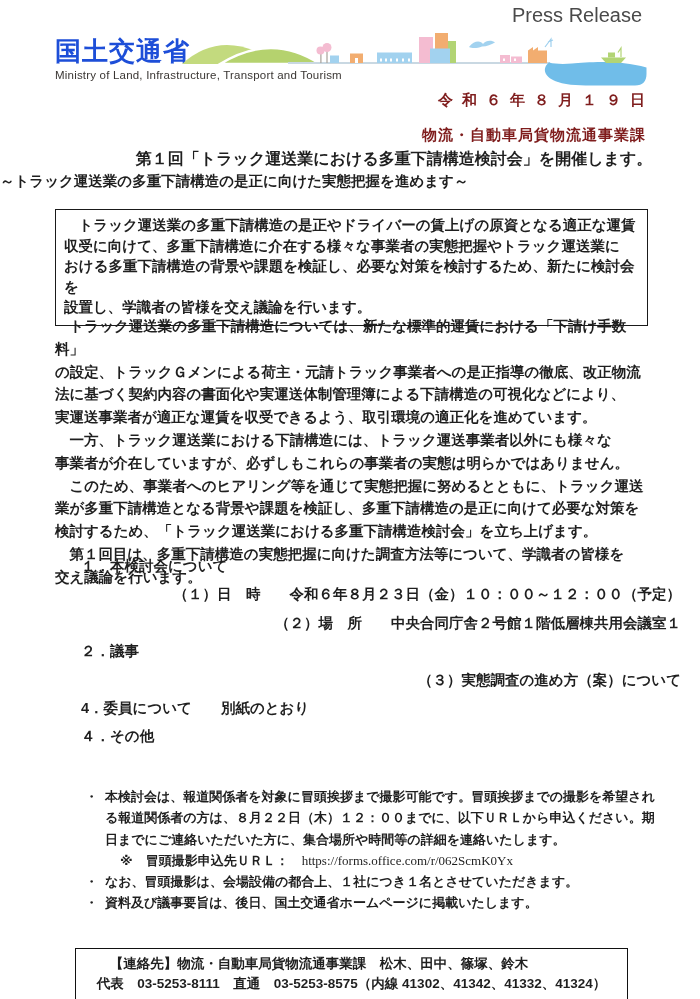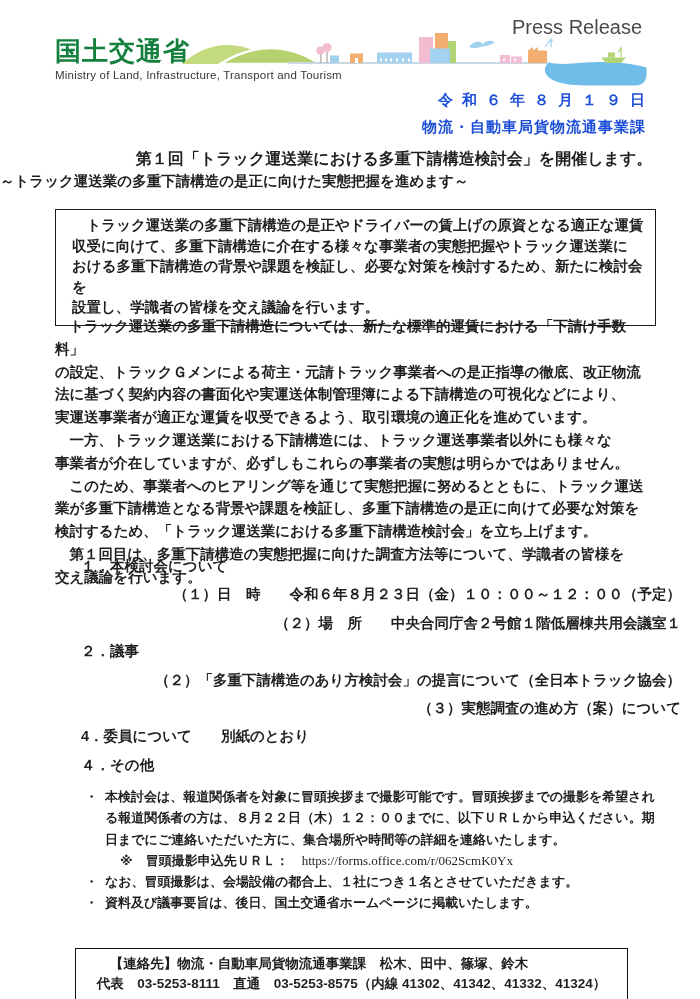--- a/index.html
+++ b/index.html
@@ -3,35 +3,35 @@
 <meta charset="utf-8">
 <style>
   html,body{margin:0;padding:0;}
   body{
     width:700px;height:999px;position:relative;background:#ffffff;
     font-family:"Liberation Sans","DejaVu Sans",sans-serif;
     color:#1f1f1f;overflow:hidden;
   }
   
   .logo-block{position:absolute;left:55px;top:36px;}
-  .ministry-ja{font-size:26px;font-weight:bold;color:#15803d;letter-spacing:1px;line-height:30px;}
+  .ministry-ja{font-size:26px;font-weight:bold;color:#1d4ed8;letter-spacing:1px;line-height:30px;}
   .ministry-en{font-size:11.5px;color:#3a3633;margin-top:3px;letter-spacing:0.2px;}
-  .press-release{position:absolute;left:512px;top:16px;font-size:20px;color:#4a4a4a;}
+  .press-release{position:absolute;left:512px;top:4px;font-size:20px;color:#4a4a4a;}
   .illustration{position:absolute;left:180px;top:22px;}
-  .date-block{position:absolute;right:55px;top:91px;text-align:right;font-weight:bold;color:#1d4ed8;}
+  .date-block{position:absolute;right:55px;top:91px;text-align:right;font-weight:bold;color:#7f1d1d;}
   .date-line{font-size:15px;letter-spacing:9px;margin-right:-9px;}
-  .dept-line{font-size:15px;letter-spacing:1px;margin-right:-1px;margin-top:8px;font-family:Liberation Serif, serif;}
+  .dept-line{font-size:15px;letter-spacing:1px;margin-right:-1px;margin-top:16px;font-family:Liberation Serif, serif;}
   
   .doc-title{position:absolute;left:0;top:149px;width:700px;text-align:center;
     font-size:16px;font-weight:bold;margin-left:44px;}
   .doc-subtitle{position:absolute;left:0;top:172px;width:700px;
     font-size:14.5px;font-weight:bold;}
   
   .summary-box{position:absolute;left:55px;top:209px;width:575px;
-    border:1.6px solid #1a1a1a;padding:5px 8px 7px 16px;
+    border:1.6px solid #1a1a1a;padding:5px 8px 7px 8px;
     font-size:14.5px;font-weight:bold;line-height:20.6px;white-space:pre-line;}
   
   .body-text{position:absolute;left:55px;top:315px;width:594px;
     font-size:14.5px;font-weight:bold;line-height:22.8px;white-space:pre-line;}
   
   .agenda{position:absolute;left:57px;top:552px;width:600px;
     font-size:14.5px;font-weight:bold;margin-left:24px;}
   .agenda .ag{line-height:28.4px;white-space:pre;}
   .agenda .l1{padding-left:22px;text-align:right;}
   
@@ -142,21 +142,20 @@
 業が多重下請構造となる背景や課題を検証し、多重下請構造の是正に向けて必要な対策を
 検討するため、「トラック運送業における多重下請構造検討会」を立ち上げます。
 　第１回目は、多重下請構造の実態把握に向けた調査方法等について、学識者の皆様を
 交え議論を行います。</div>
 
 <div class="agenda">
   <div class="ag l0">１．本検討会について</div>
   <div class="ag l1">（１）日　時　　令和６年８月２３日（金）１０：００～１２：００（予定）</div>
   <div class="ag l1">（２）場　所　　中央合同庁舎２号館１階低層棟共用会議室１</div>
   <div class="ag l0">２．議事</div>
-  <div class="ag l1">（２）「多重下請構造のあり方検討会」の提言について（全日本トラック協会）</div>
   <div class="ag l1">（３）実態調査の進め方（案）について</div>
   <div class="ag l0">4．委員について　　別紙のとおり</div>
   <div class="ag l0">４．その他</div>
 </div>
 
 <div class="notes">
   <div class="note-row">
     <span class="note-marker">・</span>
     <span class="note-text">本検討会は、報道関係者を対象に冒頭挨拶まで撮影可能です。冒頭挨拶までの撮影を希望され
 る報道関係者の方は、８月２２日（木）１２：００までに、以下ＵＲＬから申込ください。期

